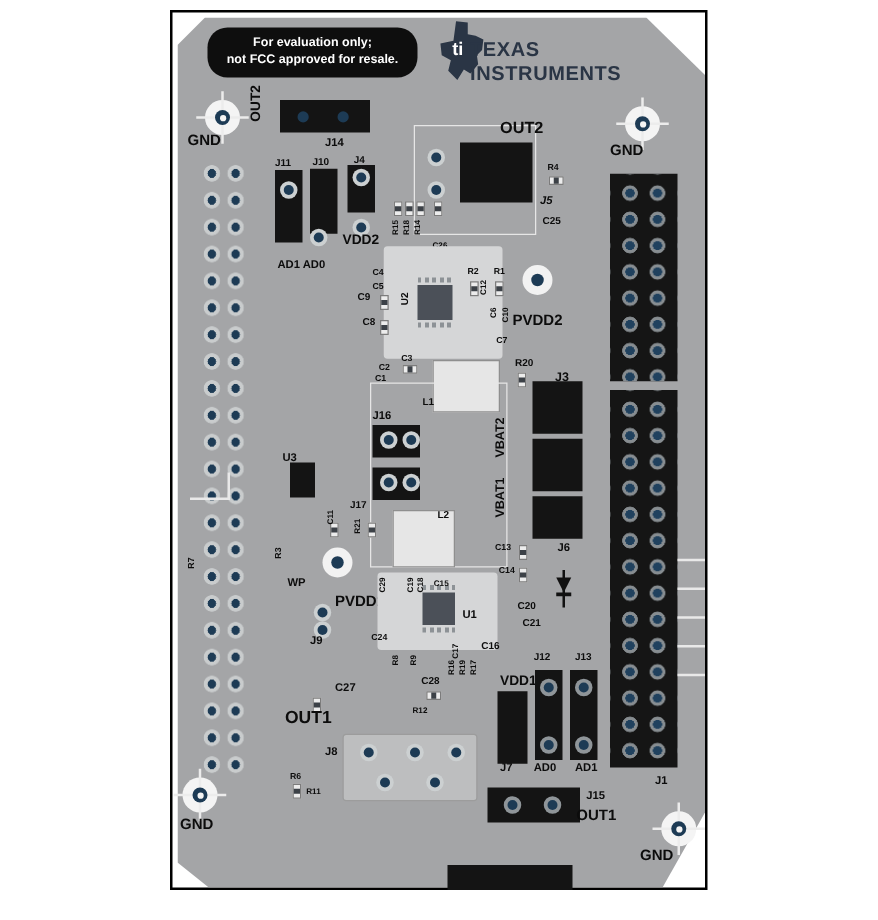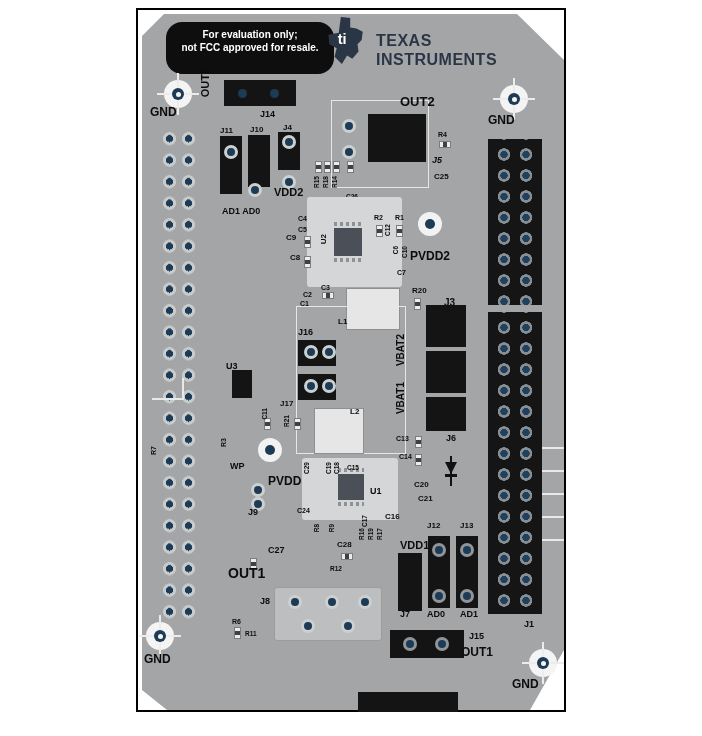--- a/index.html
+++ b/index.html
@@ -41,39 +41,39 @@
   .pv.h{width:12px;height:7px;}
   .pv.h::after{top:0;bottom:0;left:3px;right:auto;width:4px;height:auto;}
   .wline{position:absolute;background:#e9e9e9;}
   .outline{position:absolute;border:1px solid #e6e6e6;}
   .headerpads-left{position:absolute;left:22px;top:118px;width:38px;height:494px;
       background-image:radial-gradient(circle 7px at 9.5px 10.7px,#1d3b55 0 3.5px,#c9cccd 3.6px 6.3px,rgba(0,0,0,0) 6.8px);
       background-size:19px 21.5px;}
   .rightheader{position:absolute;left:350px;width:54px;background:#151515;
       background-image:radial-gradient(circle 7px at 11px 10.5px,#20415e 0 3.6px,#878d91 3.7px 6px,rgba(0,0,0,0) 6.4px);
       background-size:22px 21px;background-position:5px 5px;}
-  .disc{position:absolute;left:28px;top:12px;width:168px;height:52px;background:#0e0e0e;border-radius:16px;
+  .disc{position:absolute;left:28px;top:12px;width:168px;height:40px;background:#0e0e0e;border-radius:16px;
         color:#fff;text-align:center;font-size:10px;font-weight:700;line-height:1.3;padding-top:6px;box-sizing:border-box;}
   .brand{position:absolute;color:#2a3545;font-weight:700;letter-spacing:0.5px;}
   .ce{position:absolute;left:96px;top:248px;color:#eaeaea;font-size:36px;font-weight:700;letter-spacing:8px;font-family:"DejaVu Sans",sans-serif;}
   .diode{position:absolute;}
 </style>
 </head>
 <body>
 
 <div class="stage">
   <div class="frame">
     <div class="board-bg"></div>
 
     <div class="disc">
       <div>For evaluation only;</div>
       <div>not FCC approved for resale.</div>
     </div>
 
-    <div class="abs" style="left:188px;top:6px;width:38px;height:50px;">
+    <div class="abs" style="left:212px;top:6px;width:38px;height:50px;">
       <svg width="38" height="50" viewBox="0 0 36 48">
         <path d="M14 1 L23 2 L23 11 L29 12 L35 15 L34 23 L30 27 L31 34 L25 41 L20 38 L15 46 L8 39 L10 31 L3 27 L2 18 L12 16 Z" fill="#2a3545"></path>
         <text x="11" y="27" font-size="14" fill="#ffffff" font-weight="bold">ti</text>
       </svg>
     </div>
     <div class="brand" style="left:238px;top:22px;font-size:16px;">TEXAS</div>
     <div class="brand" style="left:238px;top:41px;font-size:16px;">INSTRUMENTS</div>
 
     <div class="hole" style="left:26px;top:70px;">
         <div class="ch"></div>

